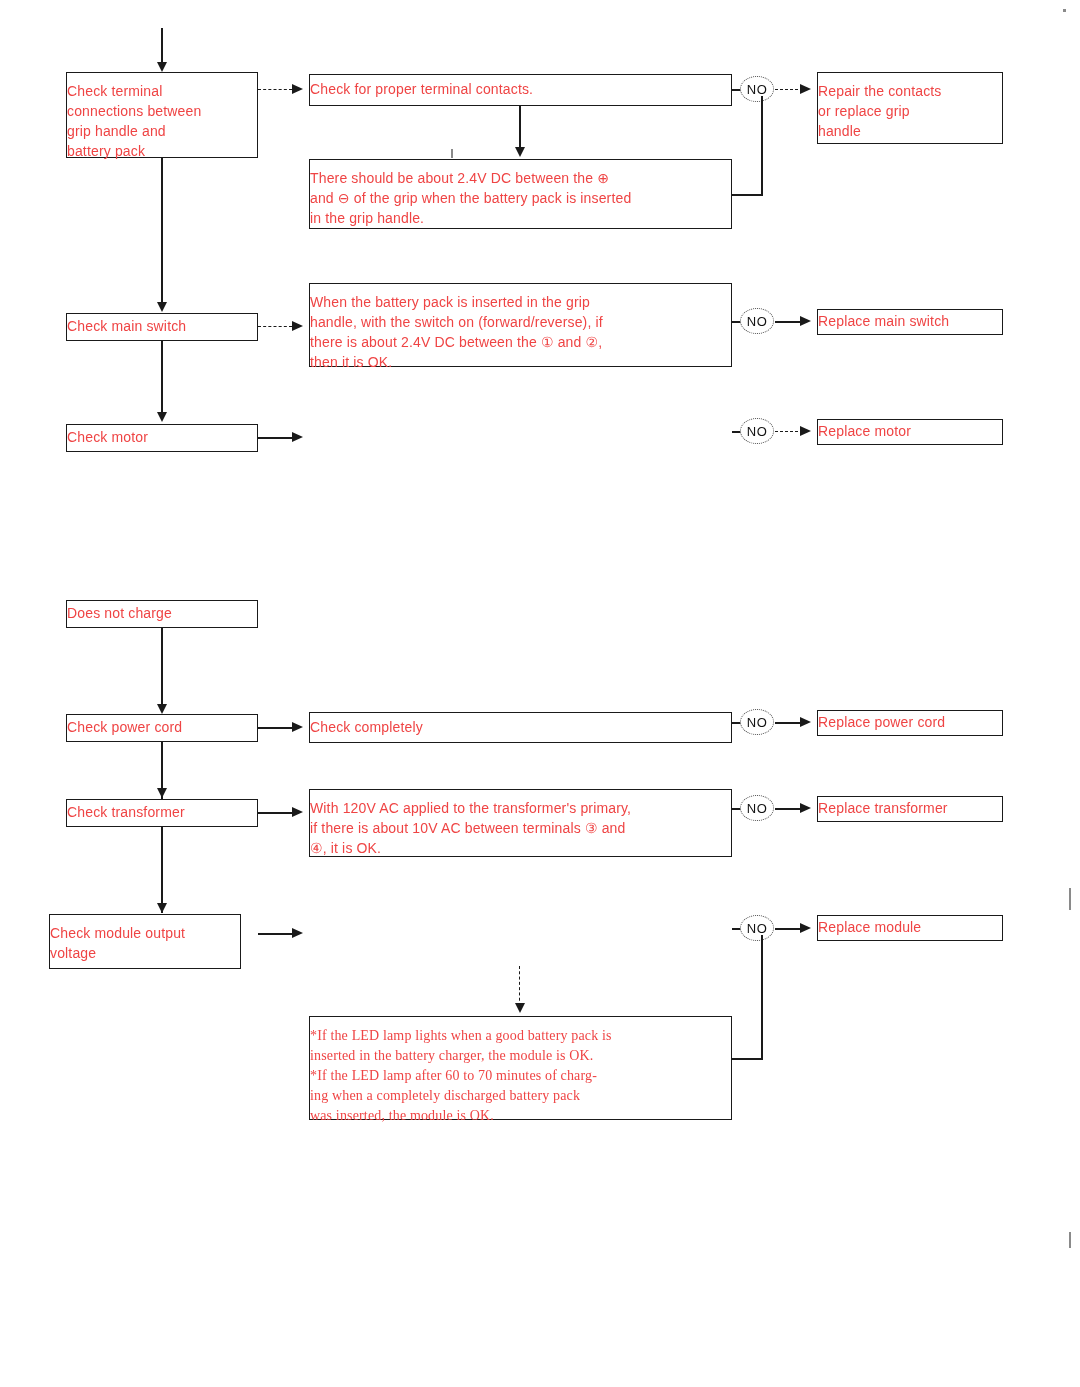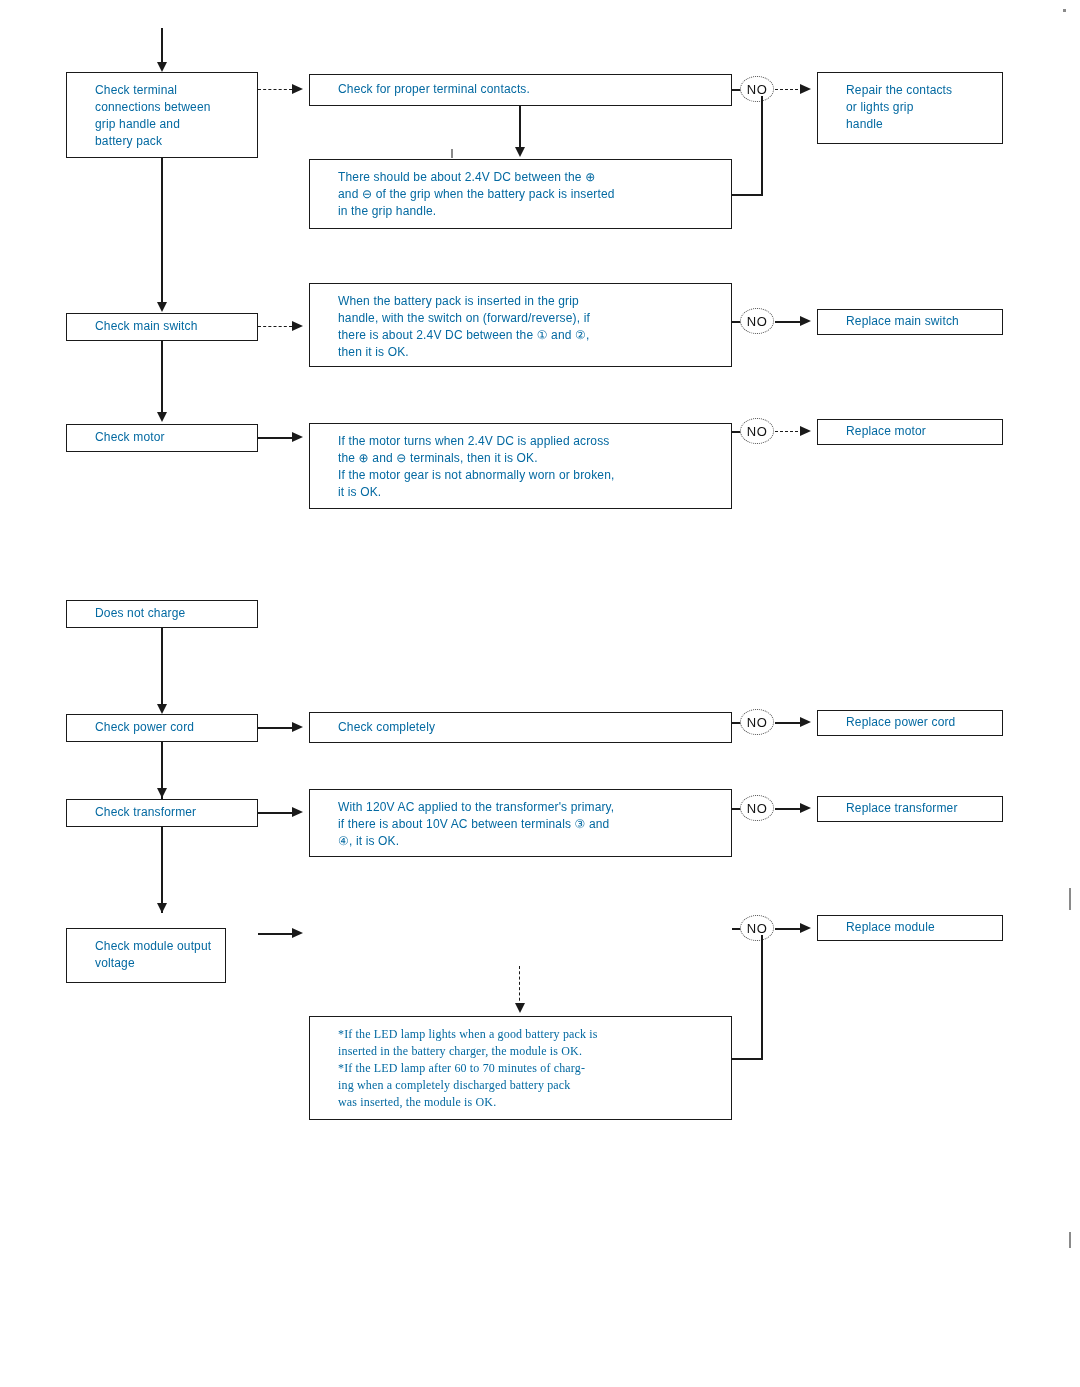--- a/index.html
+++ b/index.html
@@ -18,25 +18,25 @@
     background: #ffffff;
     overflow: hidden;
   }
   .box {
     position: absolute;
     box-sizing: border-box;
     border: 1.6px solid #1a1a1a;
     background: #ffffff;
     display: flex;
     align-items: center;
-    padding: 6px 10px 6px 28px;
+    padding: 6px 10px 6px 0;
     line-height: 1.42;
-    font-size: 12px;
+    font-size: 14px;
     letter-spacing: 0.15px;
-    color: #0369a1;
+    color: #ef4444;
     white-space: pre-line;
   }
   .box.pad-top {
     align-items: flex-start;
     padding-top: 9px;
   }
   .vline {
     position: absolute;
     background: #1a1a1a;
     width: 1.7px;
@@ -126,21 +126,21 @@
     <span>NO</span>
   </div>
   <div class="hline dashed" style="left:775px; top:89px; width:28px;"></div>
   <div class="arrow-right" style="left:800px; top:83.5px;"></div>
 
   <div class="vline" style="left:761px; top:96px; height:100px;"></div>
   <div class="hline" style="left:732px; top:194px; width:31px;"></div>
 
   <div class="box pad-top" style="left:817px; top:72px; width:186px; height:72px;">
     <span>Repair the contacts
-or lights grip
+or replace grip
 handle</span>
   </div>
 
   <div class="vline" style="left:161px; top:158px; height:146px;"></div>
   <div class="arrow-down" style="left:156.5px; top:302px;"></div>
 
   <div class="box" style="left:66px; top:313px; width:192px; height:28px;">
     <span>Check main switch</span>
   </div>
 
@@ -168,26 +168,20 @@
   <div class="vline" style="left:161px; top:341px; height:74px;"></div>
   <div class="arrow-down" style="left:156.5px; top:412px;"></div>
 
   <div class="box" style="left:66px; top:424px; width:192px; height:28px;">
     <span>Check motor</span>
   </div>
 
   <div class="hline" style="left:258px; top:437px; width:34px;"></div>
   <div class="arrow-right" style="left:292px; top:431.5px;"></div>
 
-  <div class="box pad-top" style="left:309px; top:423px; width:423px; height:86px;">
-    <span>If the motor turns when 2.4V DC is applied across
-the ⊕ and ⊖ terminals, then it is OK.
-If the motor gear is not abnormally worn or broken,
-it is OK.</span>
-  </div>
 
   <div class="hline" style="left:732px; top:431px; width:13px;"></div>
   <div class="no-node" style="left:740px; top:418px;">
     <span>NO</span>
   </div>
   <div class="hline dashed" style="left:775px; top:431px; width:28px;"></div>
   <div class="arrow-right" style="left:800px; top:425.5px;"></div>
 
   <div class="box" style="left:817px; top:419px; width:186px; height:26px;">
     <span>Replace motor</span>
@@ -245,21 +239,21 @@
   <div class="hline" style="left:775px; top:808px; width:28px;"></div>
   <div class="arrow-right" style="left:800px; top:802.5px;"></div>
 
   <div class="box" style="left:817px; top:796px; width:186px; height:26px;">
     <span>Replace transformer</span>
   </div>
 
   <div class="vline" style="left:161px; top:827px; height:86px;"></div>
   <div class="arrow-down" style="left:156.5px; top:903px;"></div>
 
-  <div class="box pad-top" style="left:66px; top:914px; width:160px; height:55px;margin-top:14px;">
+  <div class="box pad-top" style="left:49px; top:914px; width:192px; height:55px;">
     <span>Check module output
 voltage</span>
   </div>
 
   <div class="hline" style="left:258px; top:933px; width:34px;"></div>
   <div class="arrow-right" style="left:292px; top:927.5px;"></div>
 
 
   <div class="hline" style="left:732px; top:928px; width:13px;"></div>
   <div class="no-node" style="left:740px; top:915px;">

